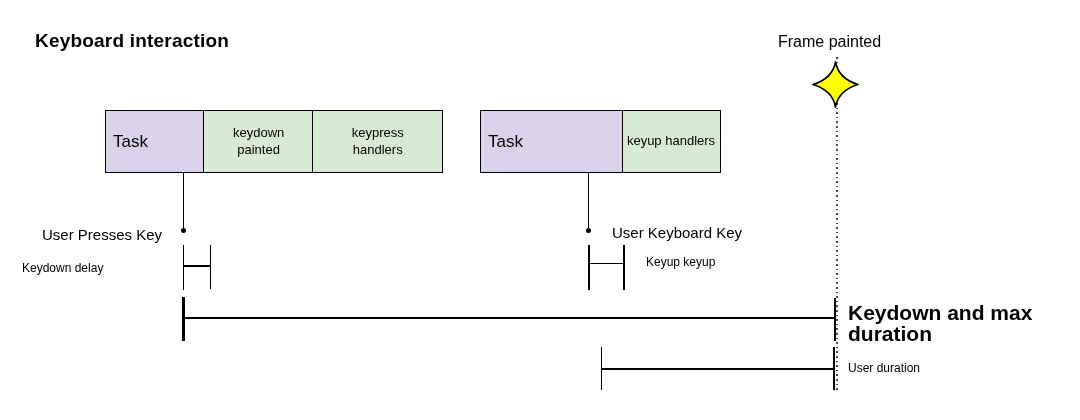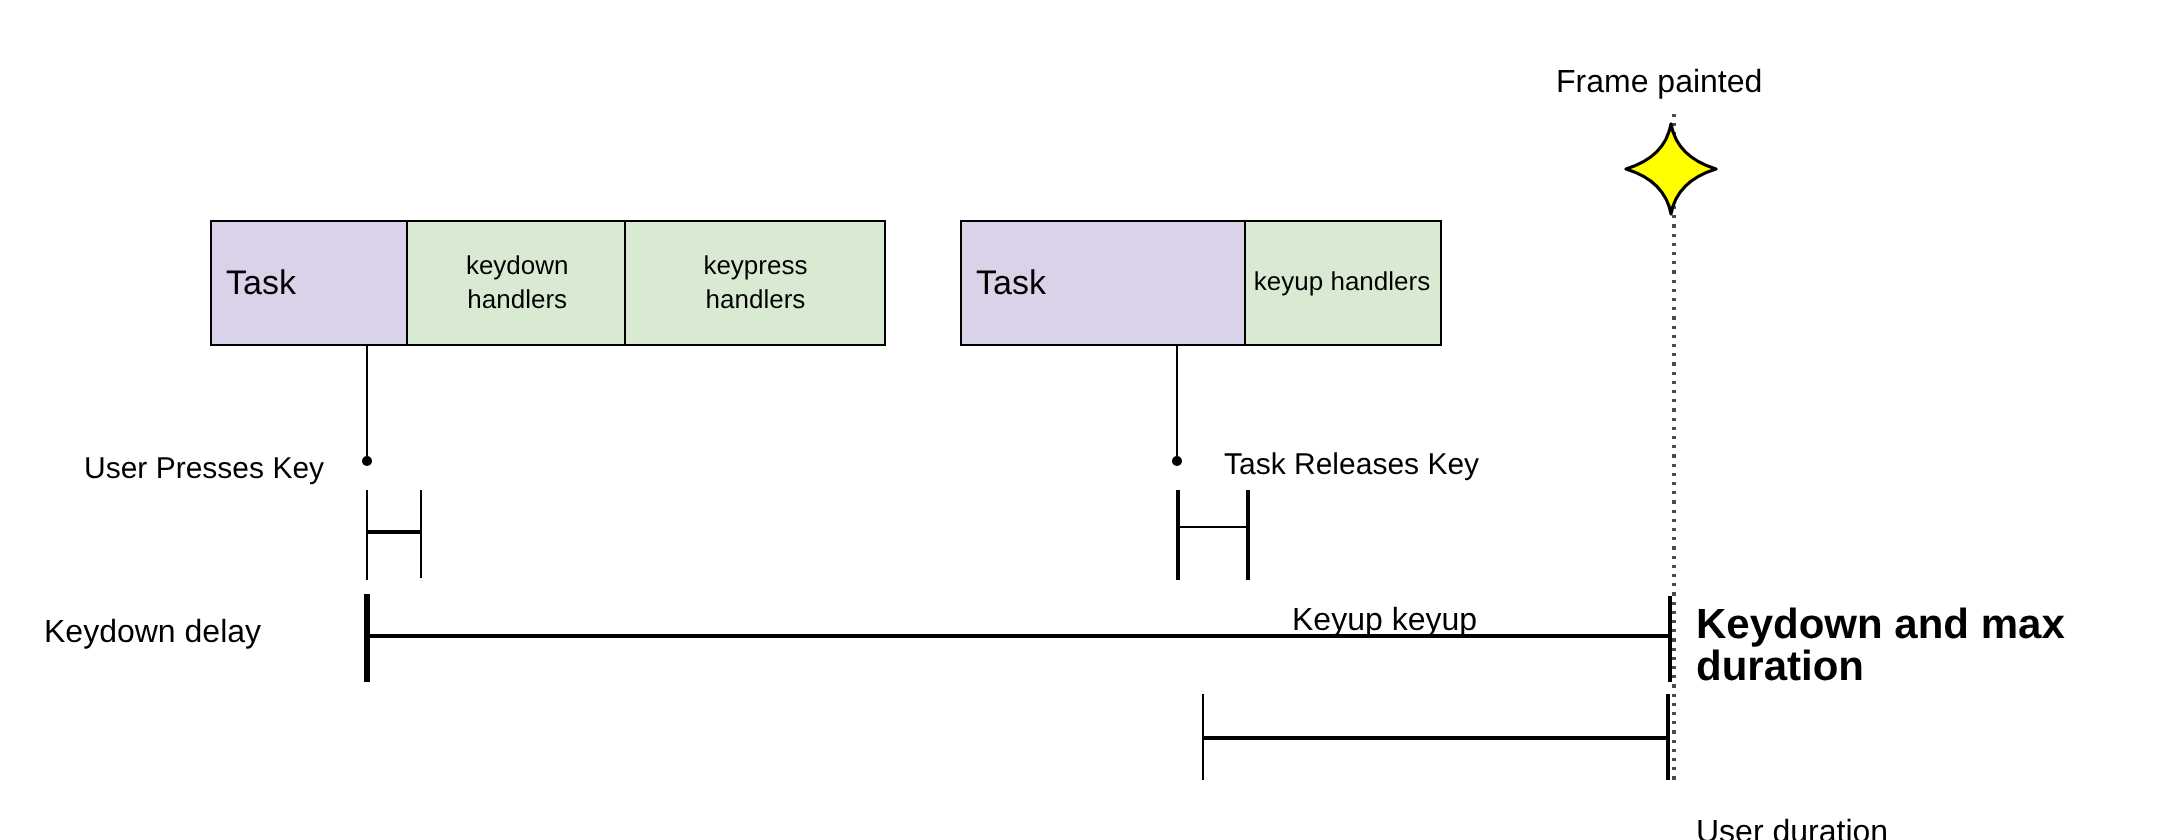--- a/index.html
+++ b/index.html
@@ -76,51 +76,52 @@
 
   .vline { position: absolute; background: #000; width: 1.5px; }
   .hline { position: absolute; background: #000; height: 1.5px; }
   .dot {
     position: absolute;
     width: 5px; height: 5px;
     border-radius: 50%;
     background: #000;
   }
 
-  .label { position: absolute; font-size: 16px; line-height: 19px; margin-top: 48px; }
+  .label { position: absolute; font-size: 12px; line-height: 19px; }
   .label-small { position: absolute; font-size: 15px; line-height: 18px; margin-top: 28px; }
   .label-bold {
     position: absolute;
     font-size: 21px;
     font-weight: bold;
     line-height: 21px;
     white-space: pre-line;
   }
 
   .thick { background: #000; position: absolute; }
 </style>
 </head>
 <body>
 
 <div class="canvas">
 
+  <div class="title">Keyboard interaction</div>
 
   <div class="frame-painted-label">Frame painted</div>
   <div class="dotted-line"></div>
   <svg class="star" viewBox="0 0 47 47">
     <path d="M 23.5 1 Q 26.5 17.5 46 23.5 Q 26.5 29.5 23.5 46 Q 20.5 29.5 1 23.5 Q 20.5 17.5 23.5 1 Z" fill="#ffff00" stroke="#000000" stroke-width="1.6" stroke-linejoin="round"></path>
   </svg>
 
   <div class="task-bar bar-1">
     <div class="segment task" style="width:105px">
       <span>Task</span>
     </div>
     <div class="segment handlers" style="width:117px">
       <span class="pre-line">keydown
-handlers</span>
+painted</span>
     </div>
     <div class="segment handlers" style="width:138px">
       <span class="pre-line">keypress
 handlers</span>
     </div>
   </div>
 
   <div class="task-bar bar-2">
     <div class="segment task" style="width:143px">
       <span>Task</span>
@@ -134,21 +135,21 @@
   <div class="dot" style="left:180.5px; top:228px;"></div>
   <div class="label-small" style="left:42px; top:198px;">User Presses Key</div>
 
   <div class="vline" style="left:182.5px; top:245px; height:45px;"></div>
   <div class="vline" style="left:209.5px; top:245px; height:44px;"></div>
   <div class="hline" style="left:183px; top:265px; width:27px;"></div>
   <div class="label" style="left:22px; top:259px;">Keydown delay</div>
 
   <div class="vline" style="left:587.5px; top:172px; height:56px;"></div>
   <div class="dot" style="left:585.5px; top:228px;"></div>
-  <div class="label-small" style="left:612px; top:196px;">Task Releases Key</div>
+  <div class="label-small" style="left:612px; top:196px;">User Keyboard Key</div>
 
   <div class="vline" style="left:588px; top:245px; height:45px;"></div>
   <div class="vline" style="left:623px; top:245px; height:45px;"></div>
   <div class="hline" style="left:588.5px; top:262.5px; width:35px;"></div>
   <div class="label" style="left:646px; top:253px;">Keyup keyup</div>
 
   <div class="thick" style="left:182px; top:297px; width:2.5px; height:44px;"></div>
   <div class="thick" style="left:183px; top:316.5px; width:652px; height:2.5px;"></div>
   <div class="thick" style="left:833.5px; top:298px; width:2.5px; height:43px;"></div>
   <div class="label-bold" style="left:848px; top:302px;">Keydown and max

